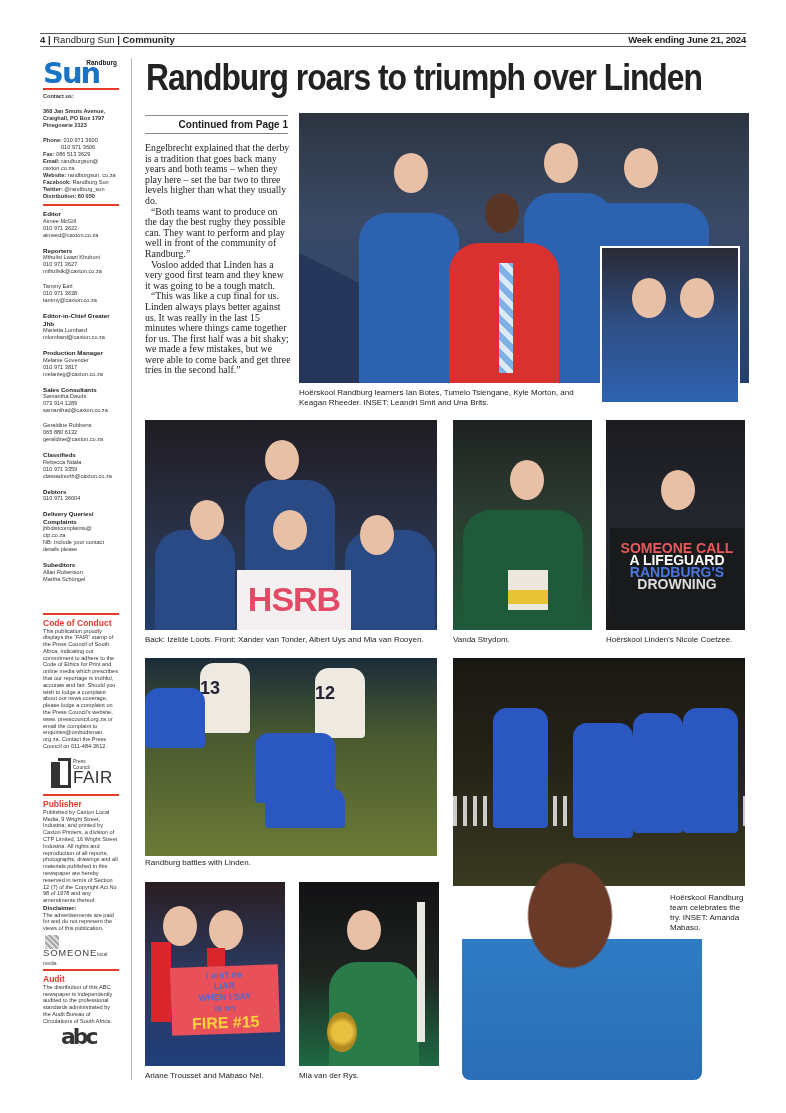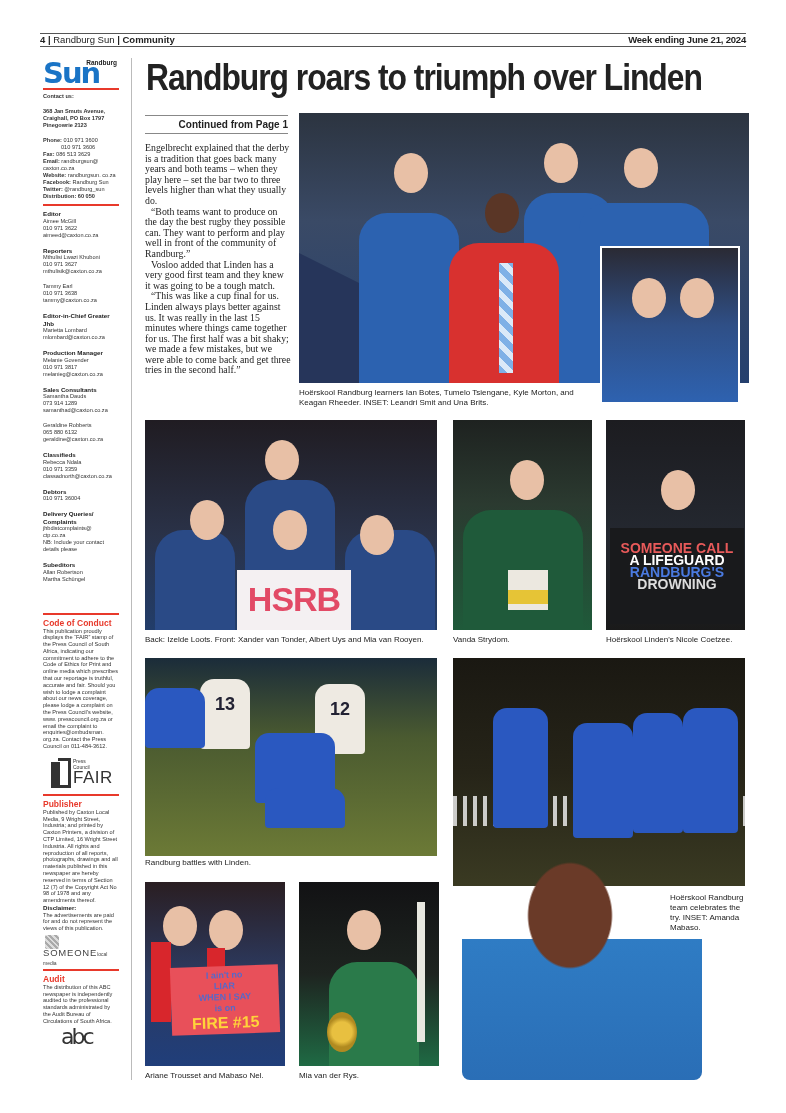--- a/index.html
+++ b/index.html
@@ -29,21 +29,21 @@
   .fair-mark:before { content:""; position:absolute; left:0; top:4px; width:9px; height:26px; background:#333; }
   .fair-mark:after { content:""; position:absolute; left:7px; top:0; width:10px; height:24px; border:3px solid #333; border-left:none; }
   .fair-text { margin-left: 4px; }
   .fair-text .small { font-size: 5px; line-height: 5.5px; }
   .fair-text .big { font-size: 17px; line-height: 16px; color: #333; letter-spacing: 0.5px; }
   .caxton { margin-top: 3px; }
   .caxton .icon { width: 14px; height: 14px; margin-left: 2px; background:
       repeating-linear-gradient(45deg,#aaa 0 2px,#ddd 2px 4px); border-radius: 2px; }
   .caxton .word { font-size: 9.5px; letter-spacing: 0.8px; color: #444; }
   .caxton .word small { font-size: 5px; letter-spacing: 0; }
-  .abc { font-size: 22px; font-weight: normal; color: #333; margin: 2px 0 0 18px; line-height: 20px; font-family: "DejaVu Sans", sans-serif; letter-spacing: -3px; }
+  .abc { font-size: 22px; font-weight: bold; color: #333; margin: 2px 0 0 18px; line-height: 20px; font-family: "DejaVu Sans", sans-serif; letter-spacing: -3px; }
 
   .vrule { position: absolute; left: 131px; top: 58px; width: 1px; height: 1022px; background: #bbb; }
 
   .headline { position: absolute; left: 146px; top: 56px; font-family: "Liberation Sans", sans-serif; font-weight: bold;
     font-size: 37px; line-height: 44px; color: #222; letter-spacing: -1.2px; transform: scaleX(0.86); transform-origin: left top; white-space: nowrap; }
 
   .cont { position: absolute; left: 145px; top: 115px; width: 143px; height: 19px; border-top: 1px solid #888; border-bottom: 1px solid #888;
     text-align: right; font-weight: bold; font-size: 10px; line-height: 17px; }
   .article { position: absolute; left: 145px; top: 143px; width: 146px; font-family: "Liberation Serif", serif; font-size: 9.8px; line-height: 10.6px; color: #222; }
   .article p { text-indent: 6px; }
@@ -79,21 +79,21 @@
   .sign-hsrb { left: 92px; top: 150px; width: 114px; height: 60px; background: #f4f0f2; color: #e24a66; font-size: 34px; line-height: 58px; letter-spacing: -1px; }
   .sign-life { left: 4px; top: 108px; width: 134px; height: 96px; background: #191a1c; color: #e85a5a; font-size: 14px; line-height: 12px; padding-top: 14px; }
   .sign-life span { display:block; }
   .sign-fire { left: 26px; top: 84px; width: 108px; height: 68px; background: #e8505a; color: #5868c8; font-size: 9px; line-height: 11px; padding-top: 4px; transform: rotate(-2deg); }
   .sign-fire .fire { color: #ffd33a; font-size: 16px; line-height: 18px; }
   .redjacket { position:absolute; left: 150px; top: 130px; width: 110px; height: 140px; background: #d8312f; border-radius: 30px 30px 0 0; }
   .tie { position:absolute; left: 200px; top: 150px; width: 14px; height: 110px; background: repeating-linear-gradient(45deg,#7fb0e6 0 6px,#dbe9f8 6px 12px); }
   .flag { position:absolute; left:0; top:140px; width:130px; height:130px; background:#26355a; clip-path: polygon(0 0,100% 50%,100% 100%,0 100%); }
   .face { position:absolute; width: 34px; height: 40px; background: #e8c0a6; border-radius: 50%; }
   .blazer { position:absolute; background:#2c62b0; border-radius: 28px 28px 0 0; }
-  .jersey12 { position:absolute; width: 50px; height: 70px; background:#eeeae2; color:#223; font-weight:bold; font-size:18px; text-align:center; line-height:50px; border-radius: 14px 14px 4px 4px; margin-top: 16px;}
+  .jersey12 { position:absolute; width: 50px; height: 70px; background:#eeeae2; color:#223; font-weight:bold; font-size:18px; line-height:50px; border-radius: 14px 14px 4px 4px;}
   .blueplayer { position:absolute; background:#2a58c0; border-radius: 14px 14px 4px 4px; }
   .fence { position:absolute; left:0; bottom: 60px; width:100%; height: 30px; background: repeating-linear-gradient(90deg,#e8e8e8 0 4px,transparent 4px 10px); opacity:0.85;}
 
 </style>
 </head>
 <body>
 
 <div class="header-bar">
   <div class="left">
     <b>4</b> <b>|</b>

